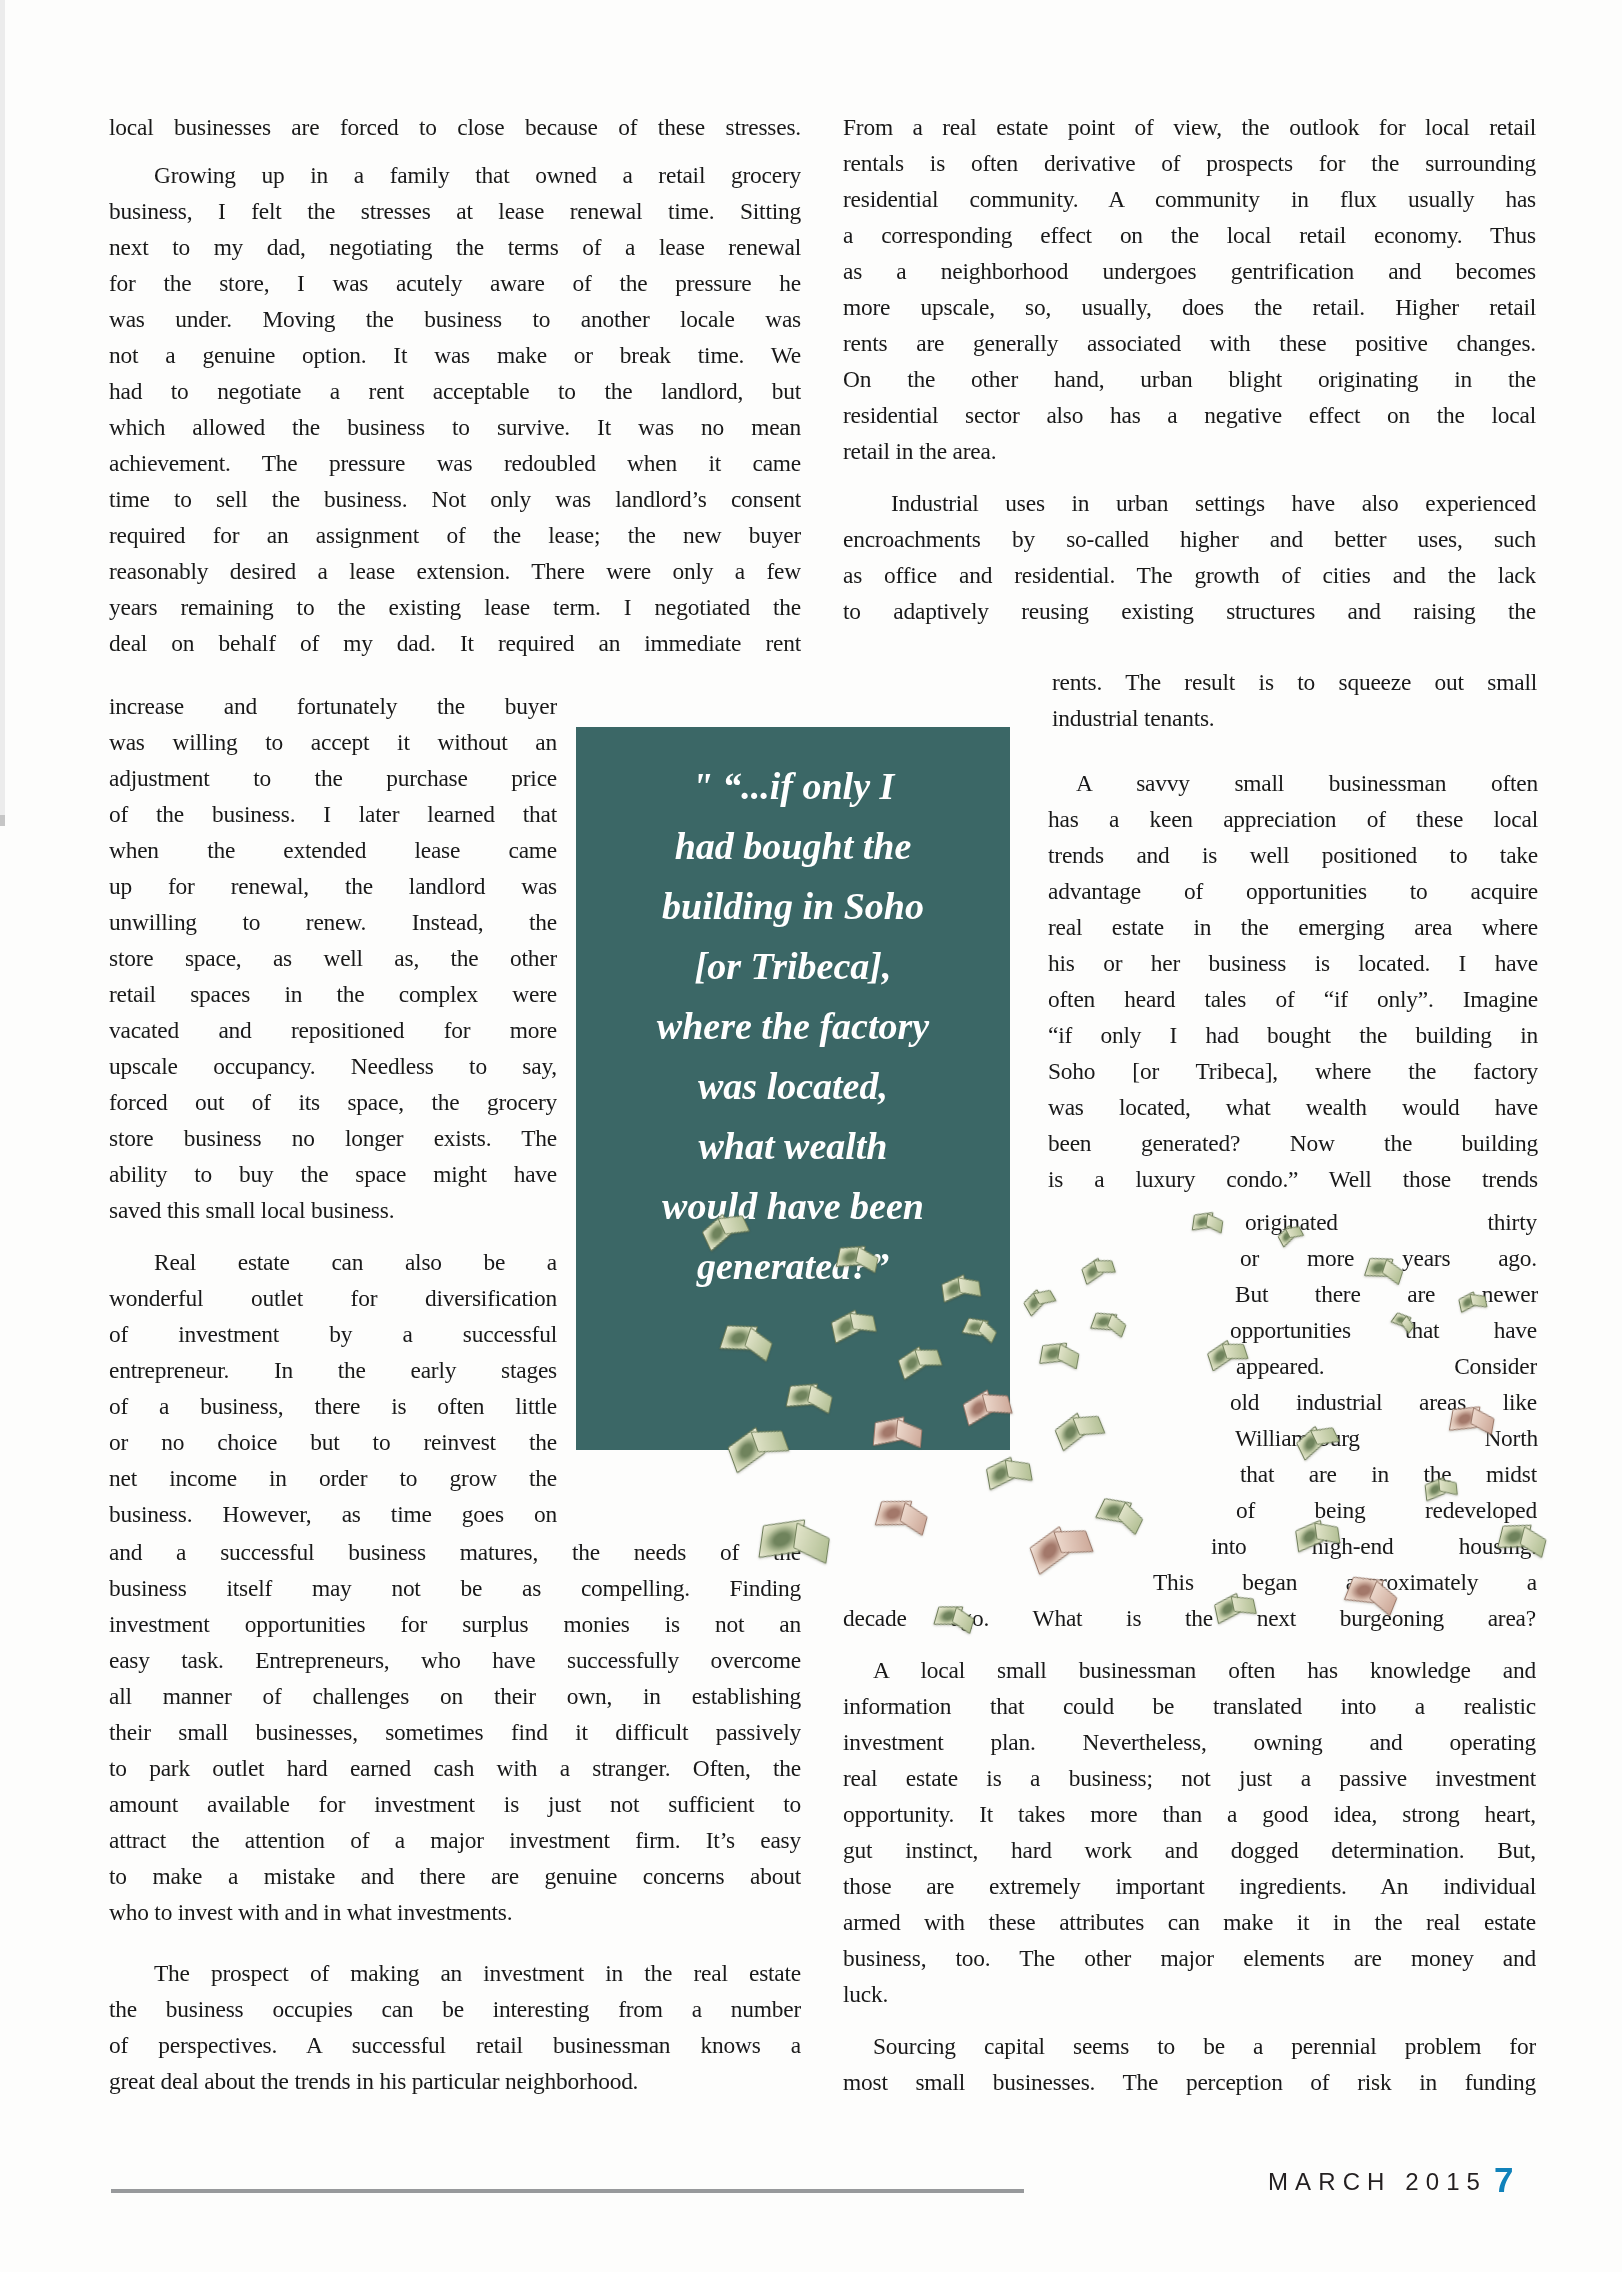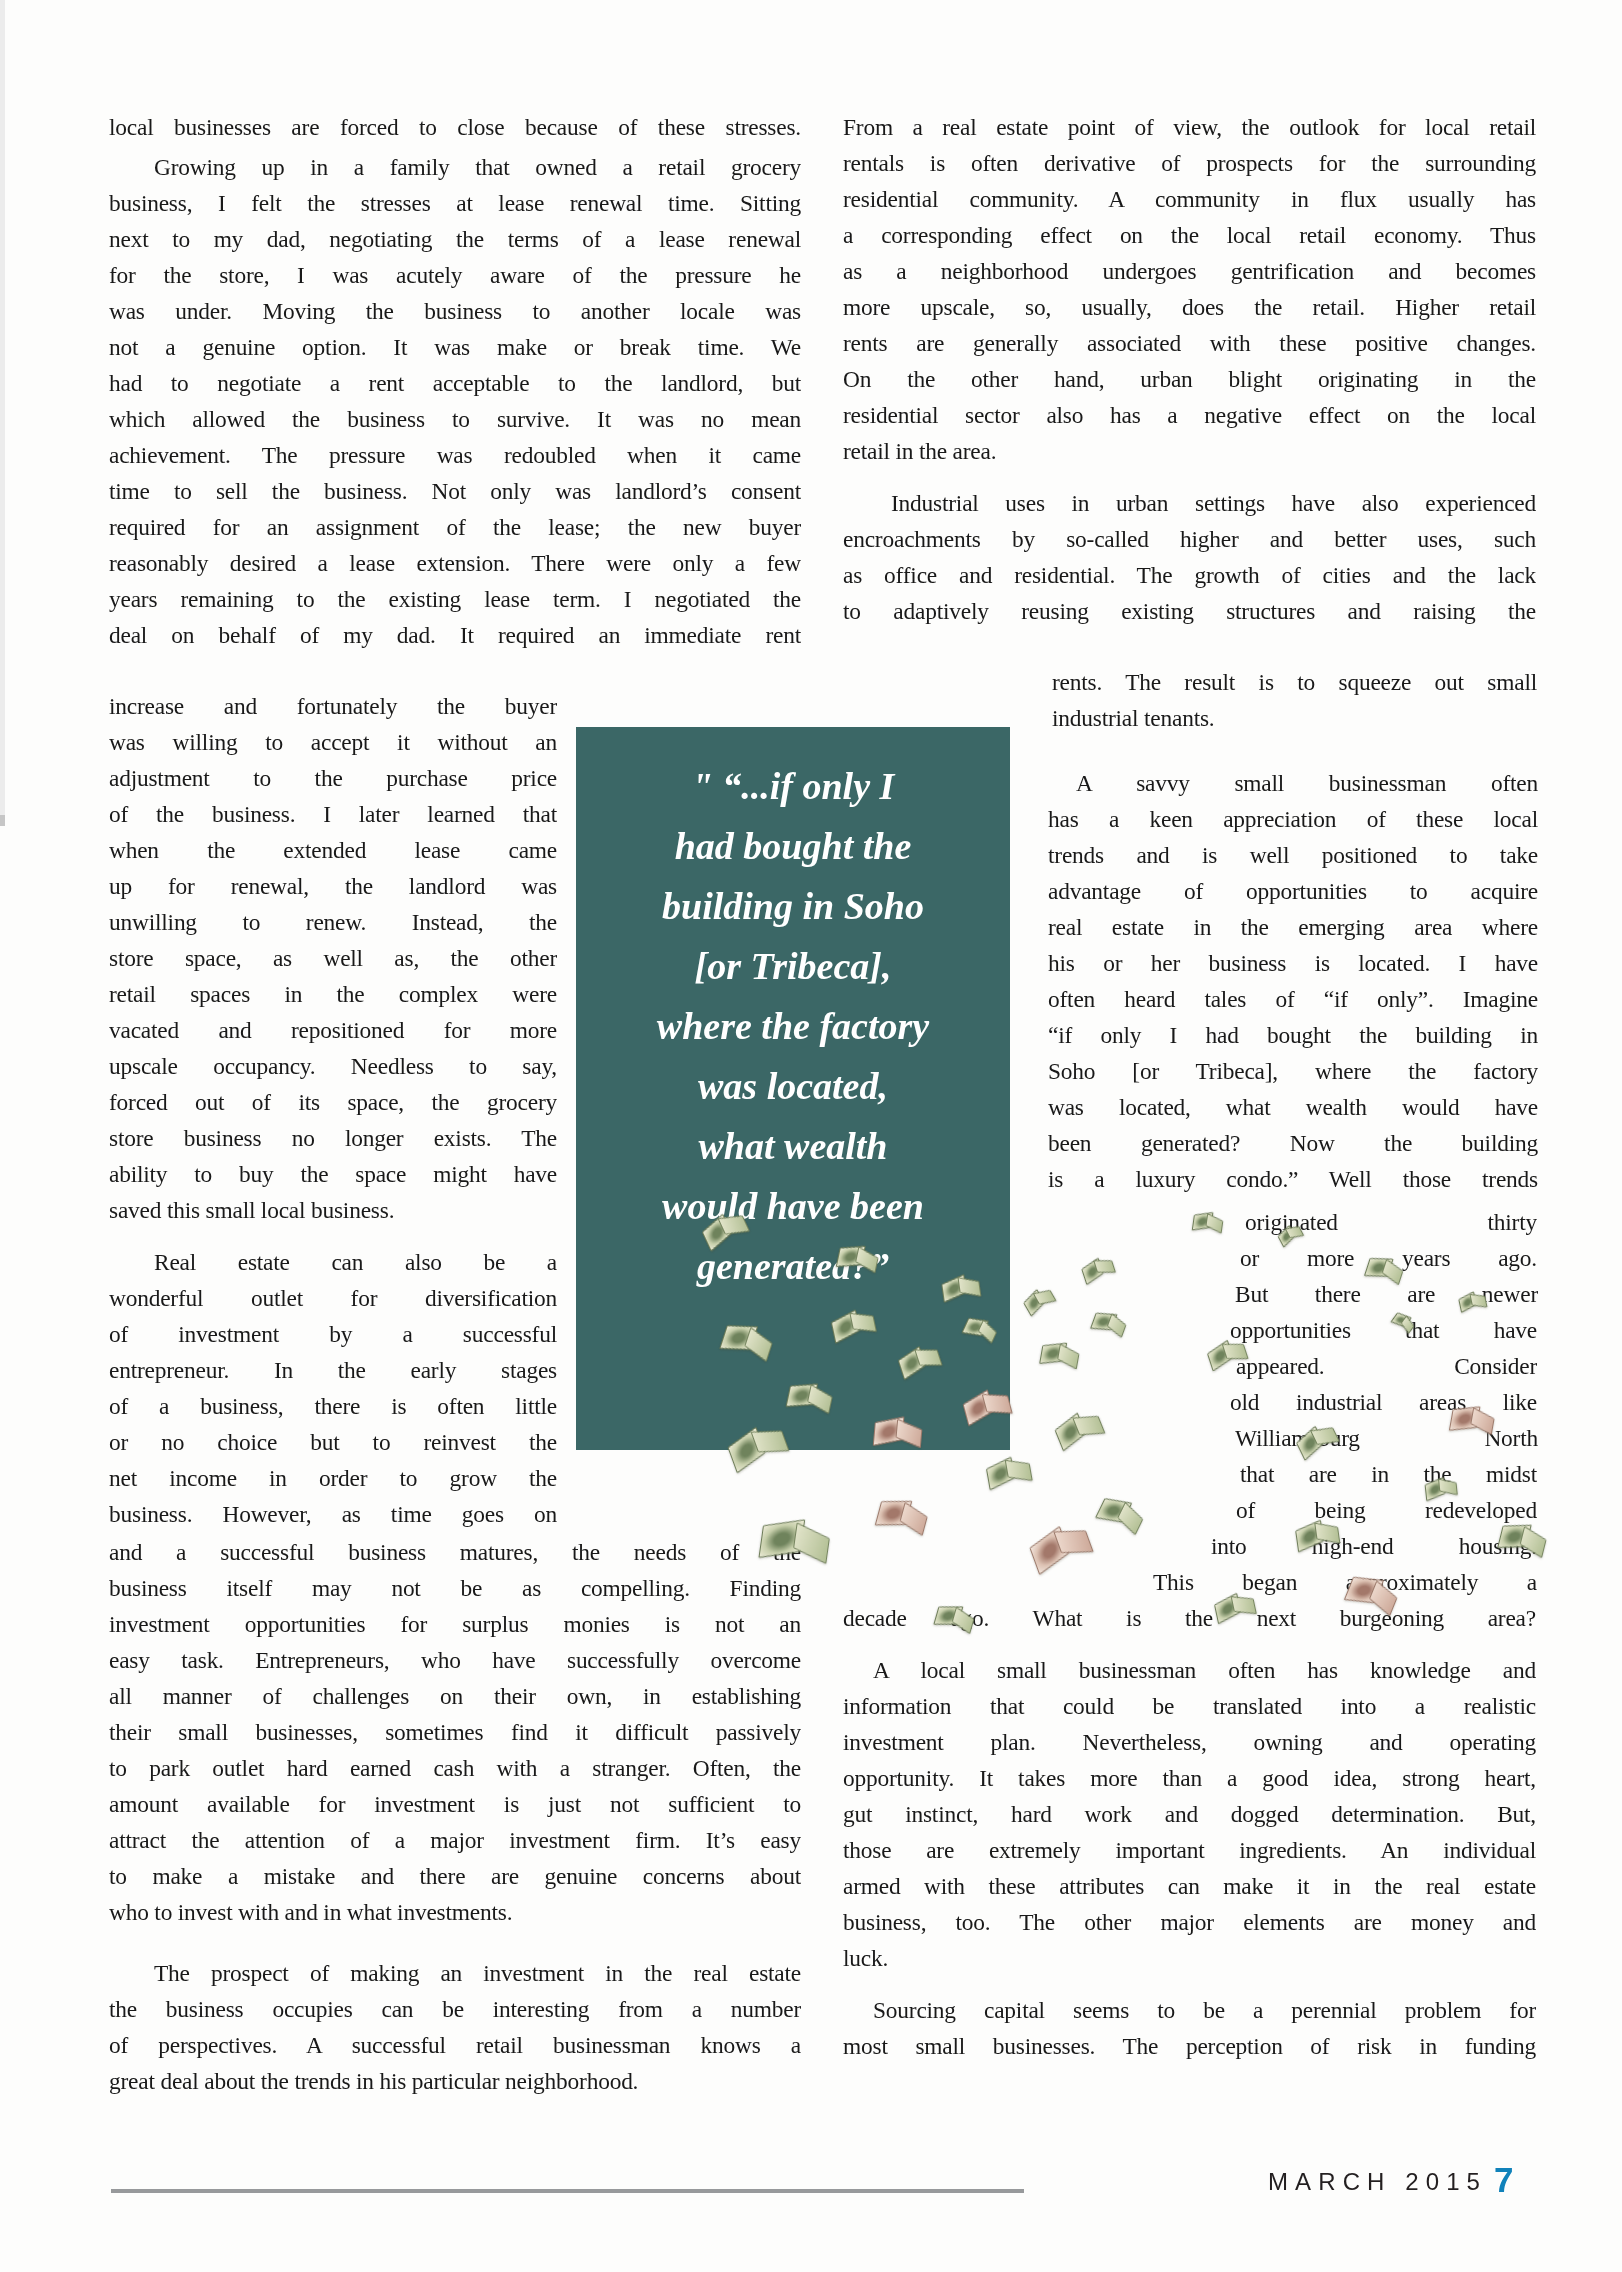--- a/index.html
+++ b/index.html
@@ -68,21 +68,21 @@
         <div class="qline" style="color: rgb(255, 255, 255);">was located,</div>
         <div class="qline" style="color: rgb(255, 255, 255);">what wealth</div>
         <div class="qline" style="color: rgb(255, 255, 255);">would have been</div>
         <div class="qline" style="color: rgb(255, 255, 255);">generated?”</div>
       </div>
   </div>
 
   <div id="textRoot">
       <div class="tblock" style="left: 109px; top: 109px; width: 692px;">
         <div class="tline j">local businesses are forced to close because of these stresses.</div>
-        <div class="tline j" style="margin-top: 4px; text-indent: 45px;">Growing up in a family that owned a retail grocery</div>
+        <div class="tline j" style="margin-top: 12px; text-indent: 45px;">Growing up in a family that owned a retail grocery</div>
         <div class="tline j">business, I felt the stresses at lease renewal time. Sitting</div>
         <div class="tline j">next to my dad, negotiating the terms of a lease renewal</div>
         <div class="tline j">for the store, I was acutely aware of the pressure he</div>
         <div class="tline j">was under. Moving the business to another locale was</div>
         <div class="tline j">not a genuine option. It was make or break time. We</div>
         <div class="tline j">had to negotiate a rent acceptable to the landlord, but</div>
         <div class="tline j">which allowed the business to survive. It was no mean</div>
         <div class="tline j">achievement. The pressure was redoubled when it came</div>
         <div class="tline j">time to sell the business. Not only was landlord’s consent</div>
         <div class="tline j">required for an assignment of the lease; the new buyer</div>
@@ -165,20 +165,21 @@
         <div class="tline j">“if only I had bought the building in</div>
         <div class="tline j">Soho [or Tribeca], where the factory</div>
         <div class="tline j">was located, what wealth would have</div>
         <div class="tline j">been generated? Now the building</div>
         <div class="tline j">is a luxury condo.” Well those trends</div>
       </div>
       <div class="tblock" style="left: 843px; top: 1652px; width: 693px;">
         <div class="tline j" style="text-indent: 30px;">A local small businessman often has knowledge and</div>
         <div class="tline j">information that could be translated into a realistic</div>
         <div class="tline j">investment plan. Nevertheless, owning and operating</div>
+        <div class="tline j">real estate is a business; not just a passive investment</div>
         <div class="tline j">opportunity. It takes more than a good idea, strong heart,</div>
         <div class="tline j">gut instinct, hard work and dogged determination. But,</div>
         <div class="tline j">those are extremely important ingredients. An individual</div>
         <div class="tline j">armed with these attributes can make it in the real estate</div>
         <div class="tline j">business, too. The other major elements are money and</div>
         <div class="tline l">luck.</div>
         <div class="tline j" style="margin-top: 16px; text-indent: 30px;">Sourcing capital seems to be a perennial problem for</div>
         <div class="tline j">most small businesses. The perception of risk in funding</div>
       </div>
       <div class="absline" style="left: 1245px; top: 1204px; width: 292px;">originated thirty</div>

